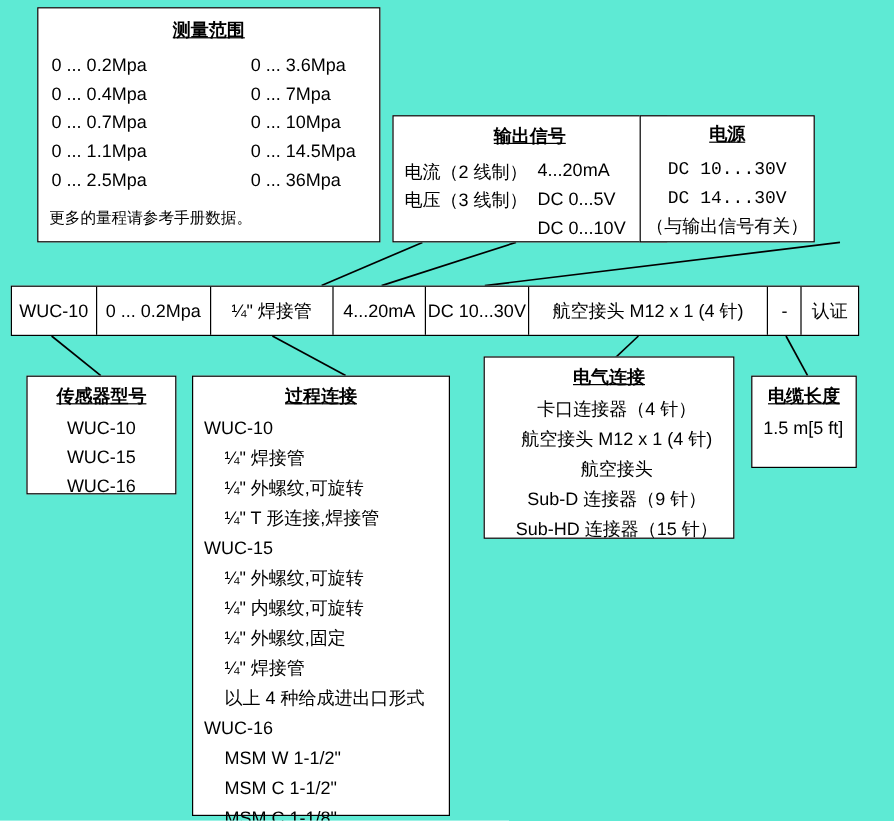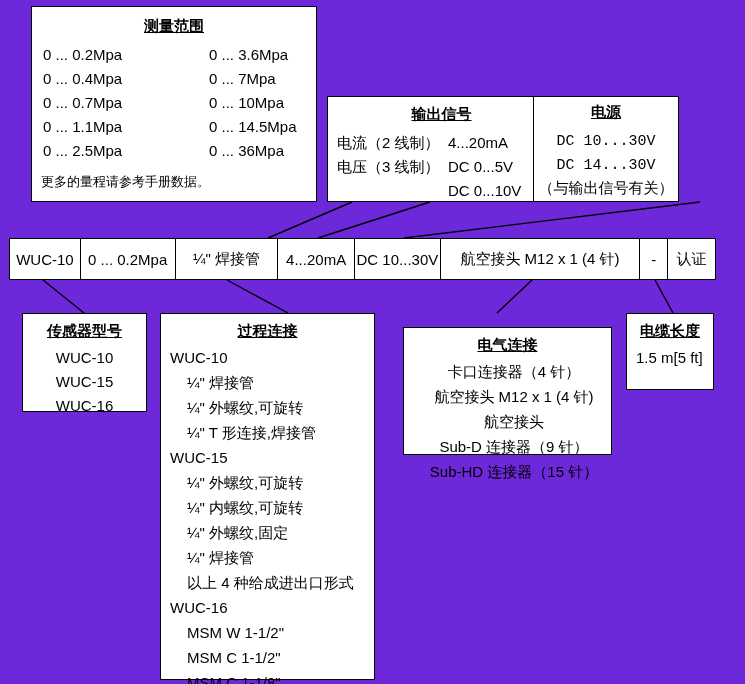--- a/index.html
+++ b/index.html
@@ -4,21 +4,21 @@
 <style>
   html, body {
     margin: 0;
     padding: 0;
     background: #ffffff;
   }
   #root {
     position: relative;
     width: 745px;
     height: 684px;
-    background: #6d28d9;
+    background: #5eead4;
     font-family: "Liberation Sans", "DejaVu Sans", sans-serif;
     color: #000000;
     overflow: hidden;
   }
   #lines {
     position: absolute;
     left: 0;
     top: 0;
     width: 745px;
     height: 684px;
@@ -119,21 +119,21 @@
 
   #process-box {
     left: 160px; top: 313px; width: 215px; height: 367px;
   }
   #process-box .bx-title { margin-top: 9px; }
   #process-box .rows { margin-top: 12px; }
   #process-box .row { height: 25px; padding-left: 9px; }
   #process-box .row.indent { padding-left: 26px; }
 
   #elec-box {
-    left: 403px; top: 327px; width: 209px; height: 128px;
+    left: 403px; top: 297px; width: 209px; height: 152px;
   }
   #elec-box .bx-title { margin-top: 9px; }
   #elec-box .rows { margin-top: 12px; }
   #elec-box .row { height: 25px; padding-left: 13px; text-align: center; }
 
   #cable-box {
     left: 626px; top: 313px; width: 88px; height: 77px;
   }
   #cable-box .bx-title { margin-top: 9px; }
   #cable-box .rows { margin-top: 12px; }

